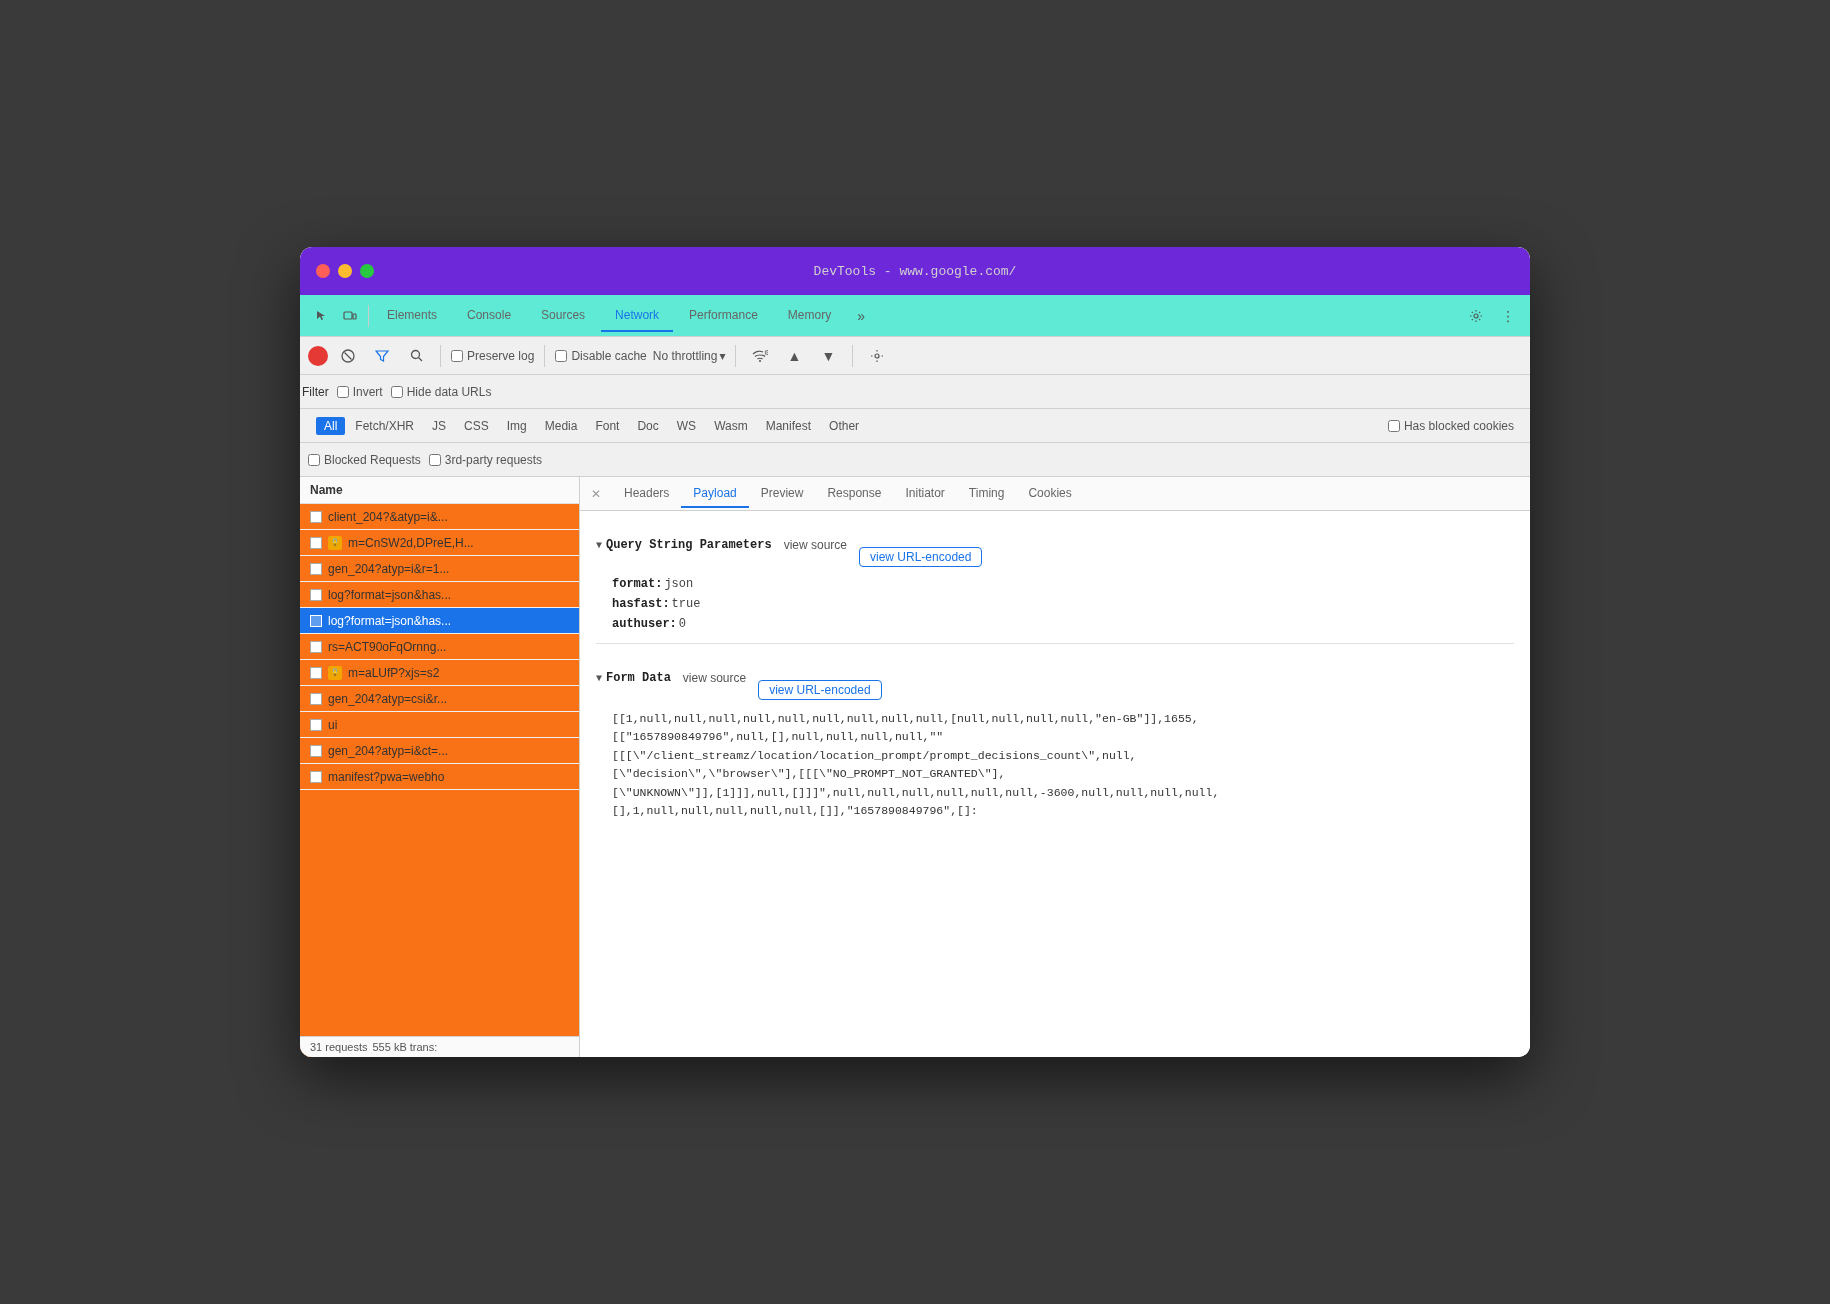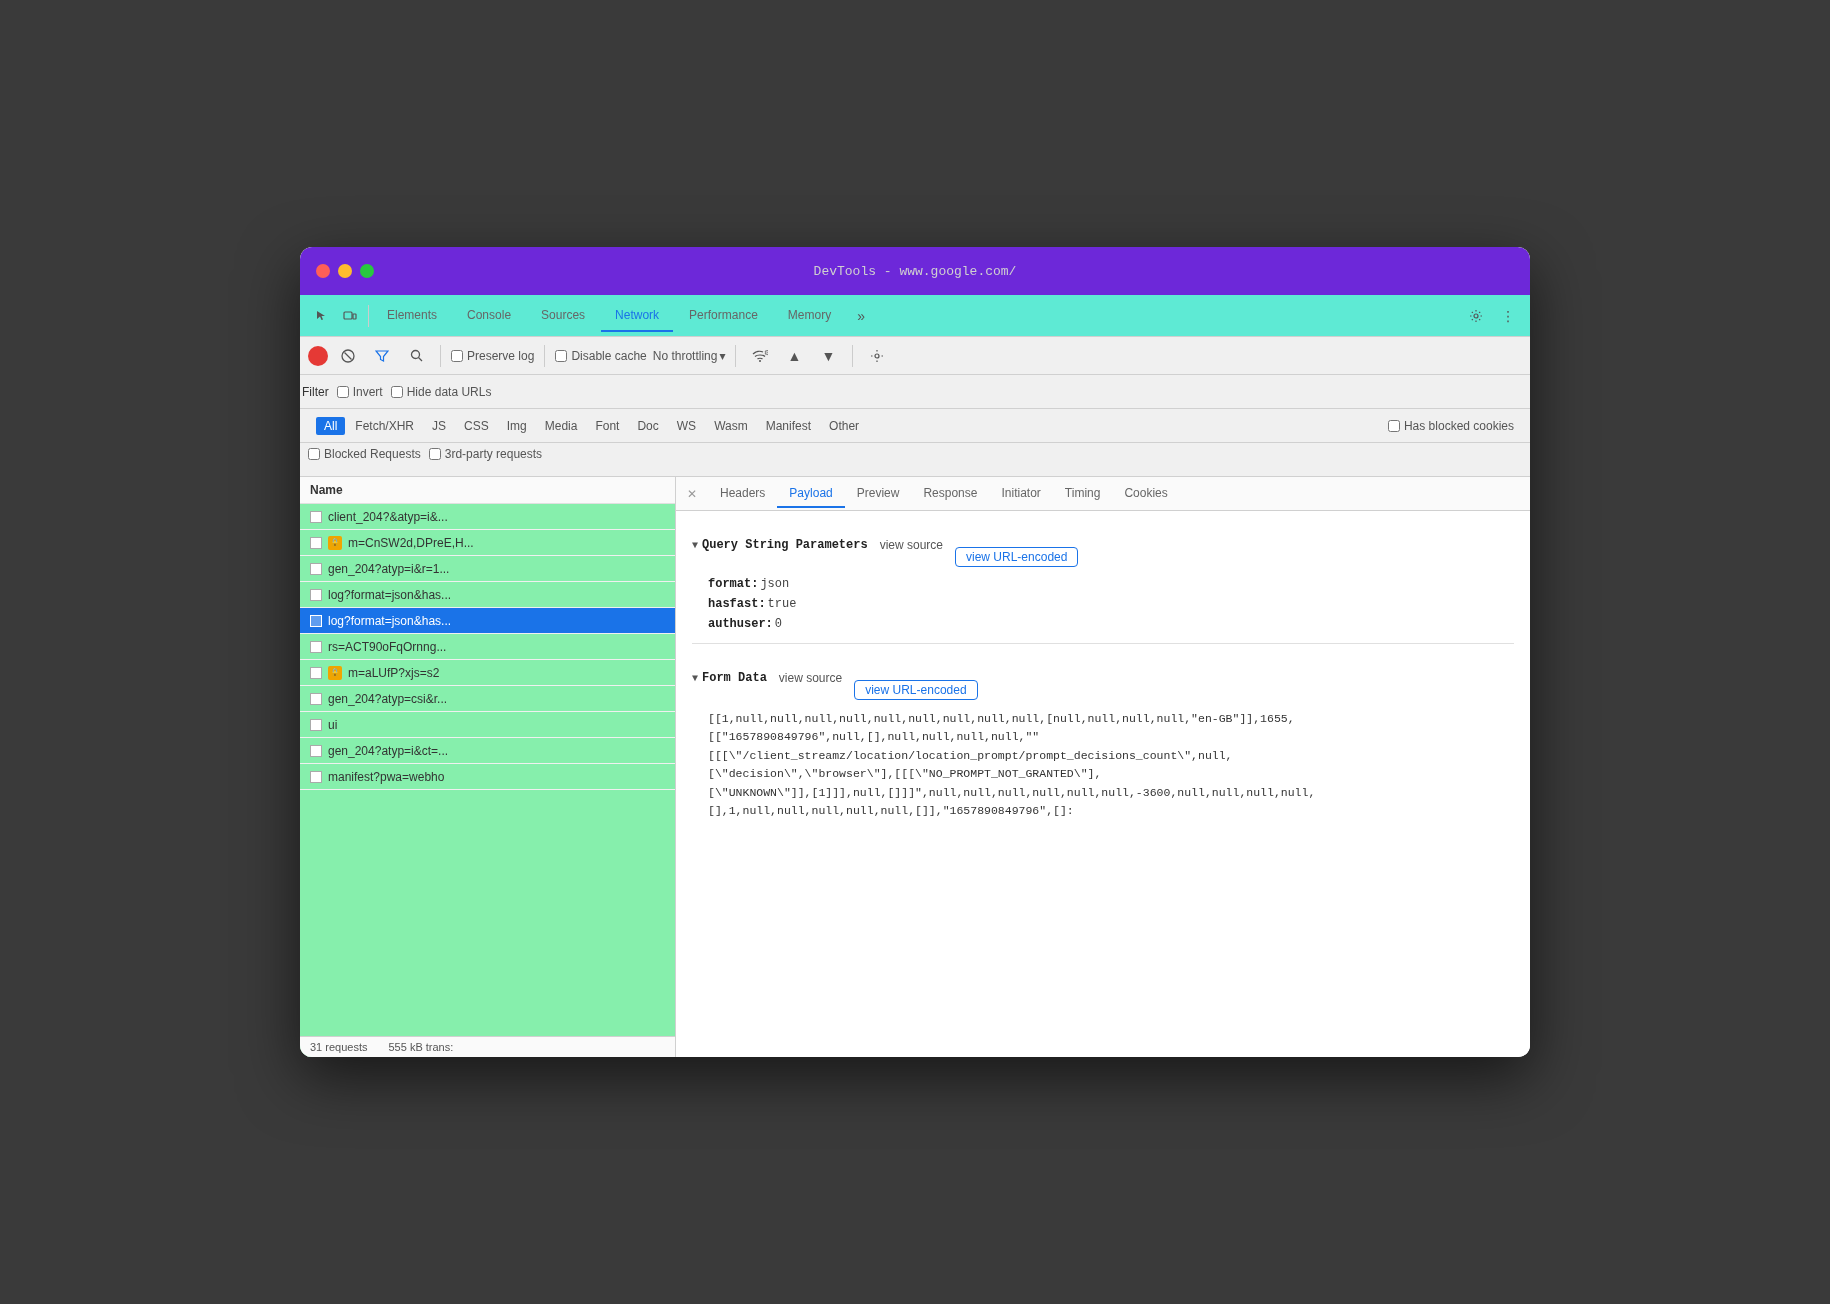--- a/index.html
+++ b/index.html
@@ -183,37 +183,37 @@
       margin-left: auto;
       display: flex;
       align-items: center;
       gap: 6px;
     }
     
     .extra-bar {
       background: #f0f0f0;
       border-bottom: 1px solid #d0d0d0;
       display: flex;
-      align-items: flex-start;
+      align-items: center;
       padding: 4px 8px;
       height: 34px;
       gap: 8px;
     }
     
     .main-content {
       display: flex;
       height: 580px;
     }
     
     .left-panel {
-      width: 376px;
+      width: 280px;
       border-right: 1px solid #d0d0d0;
       display: flex;
       flex-direction: column;
-      background: #86efac;
+      background: #f97316;
       overflow: hidden;
     }
     .left-header {
       padding: 6px 10px;
       font-size: 12px;
       color: #333;
       font-weight: 600;
       border-bottom: 1px solid #e0e0e0;
       background: #fafafa;
     }
@@ -262,21 +262,21 @@
       flex-shrink: 0;
     }
     
     .status-bar {
       border-top: 1px solid #d0d0d0;
       padding: 4px 10px;
       font-size: 11px;
       color: #555;
       background: #fafafa;
       display: flex;
-      gap: 21px;
+      gap: 5px;
     }
     
     .right-panel {
       flex: 1;
       display: flex;
       flex-direction: column;
       background: #fff;
       overflow: hidden;
     }
     .right-tabs {

